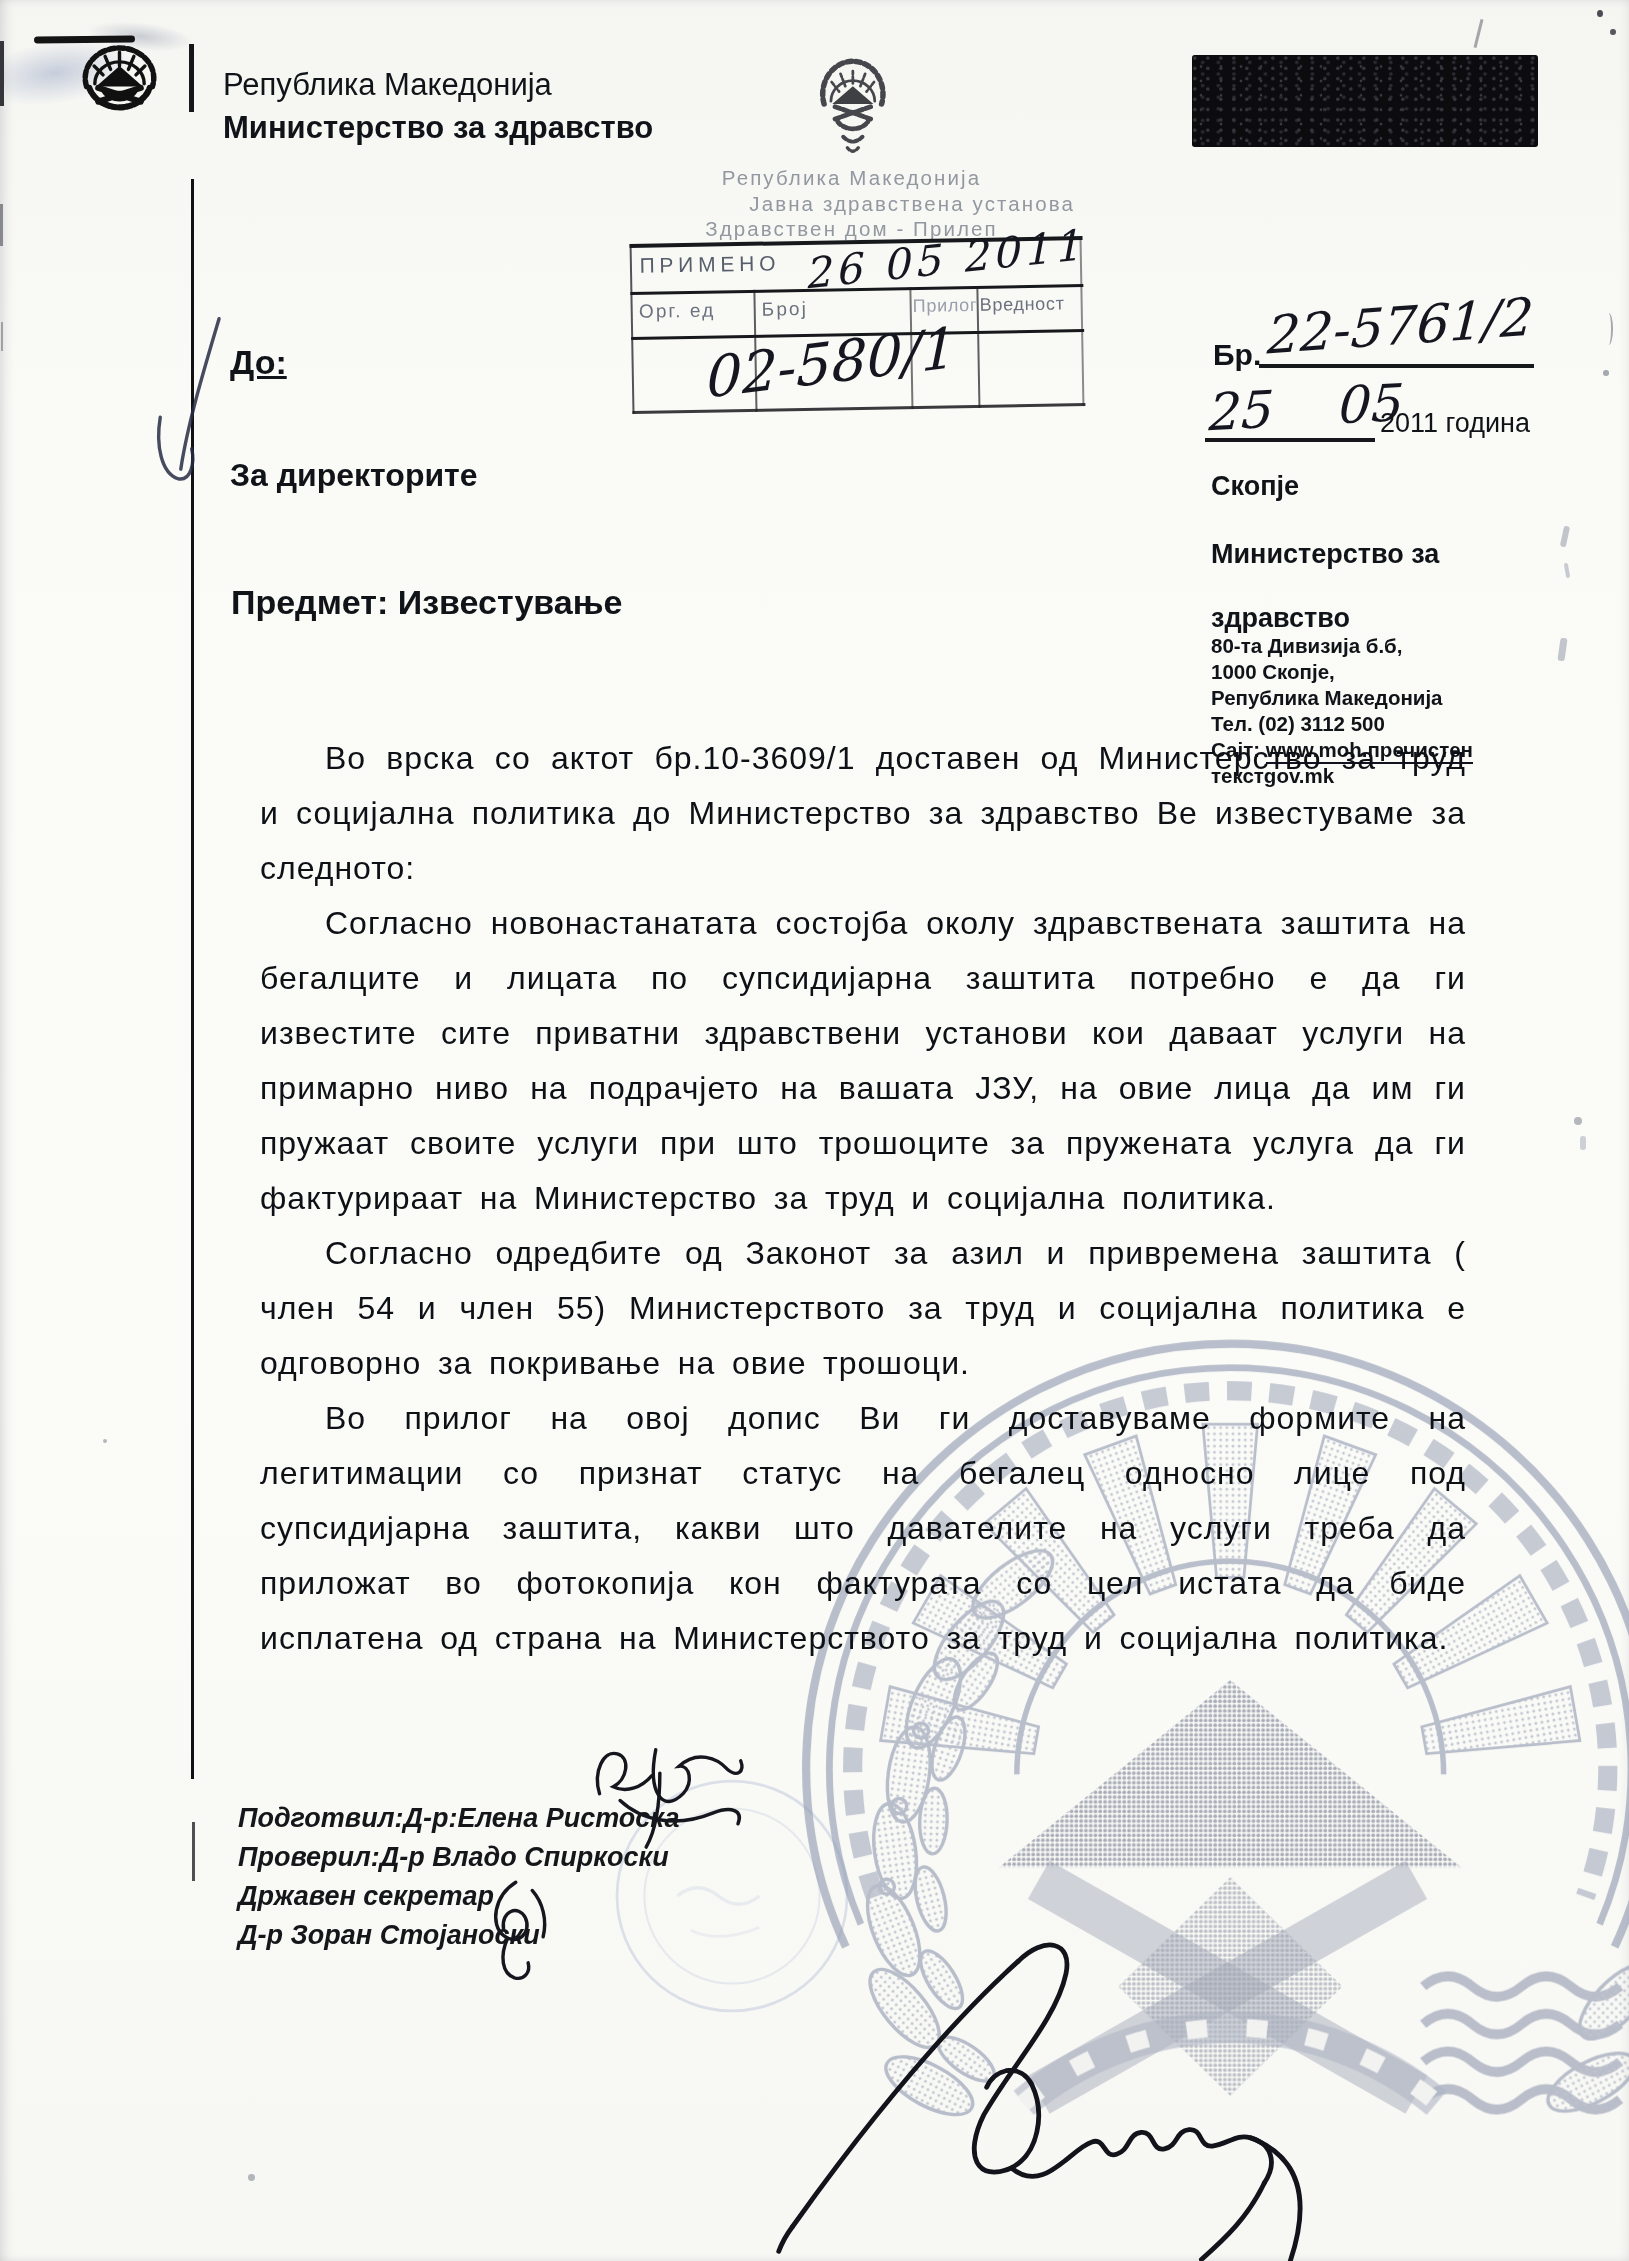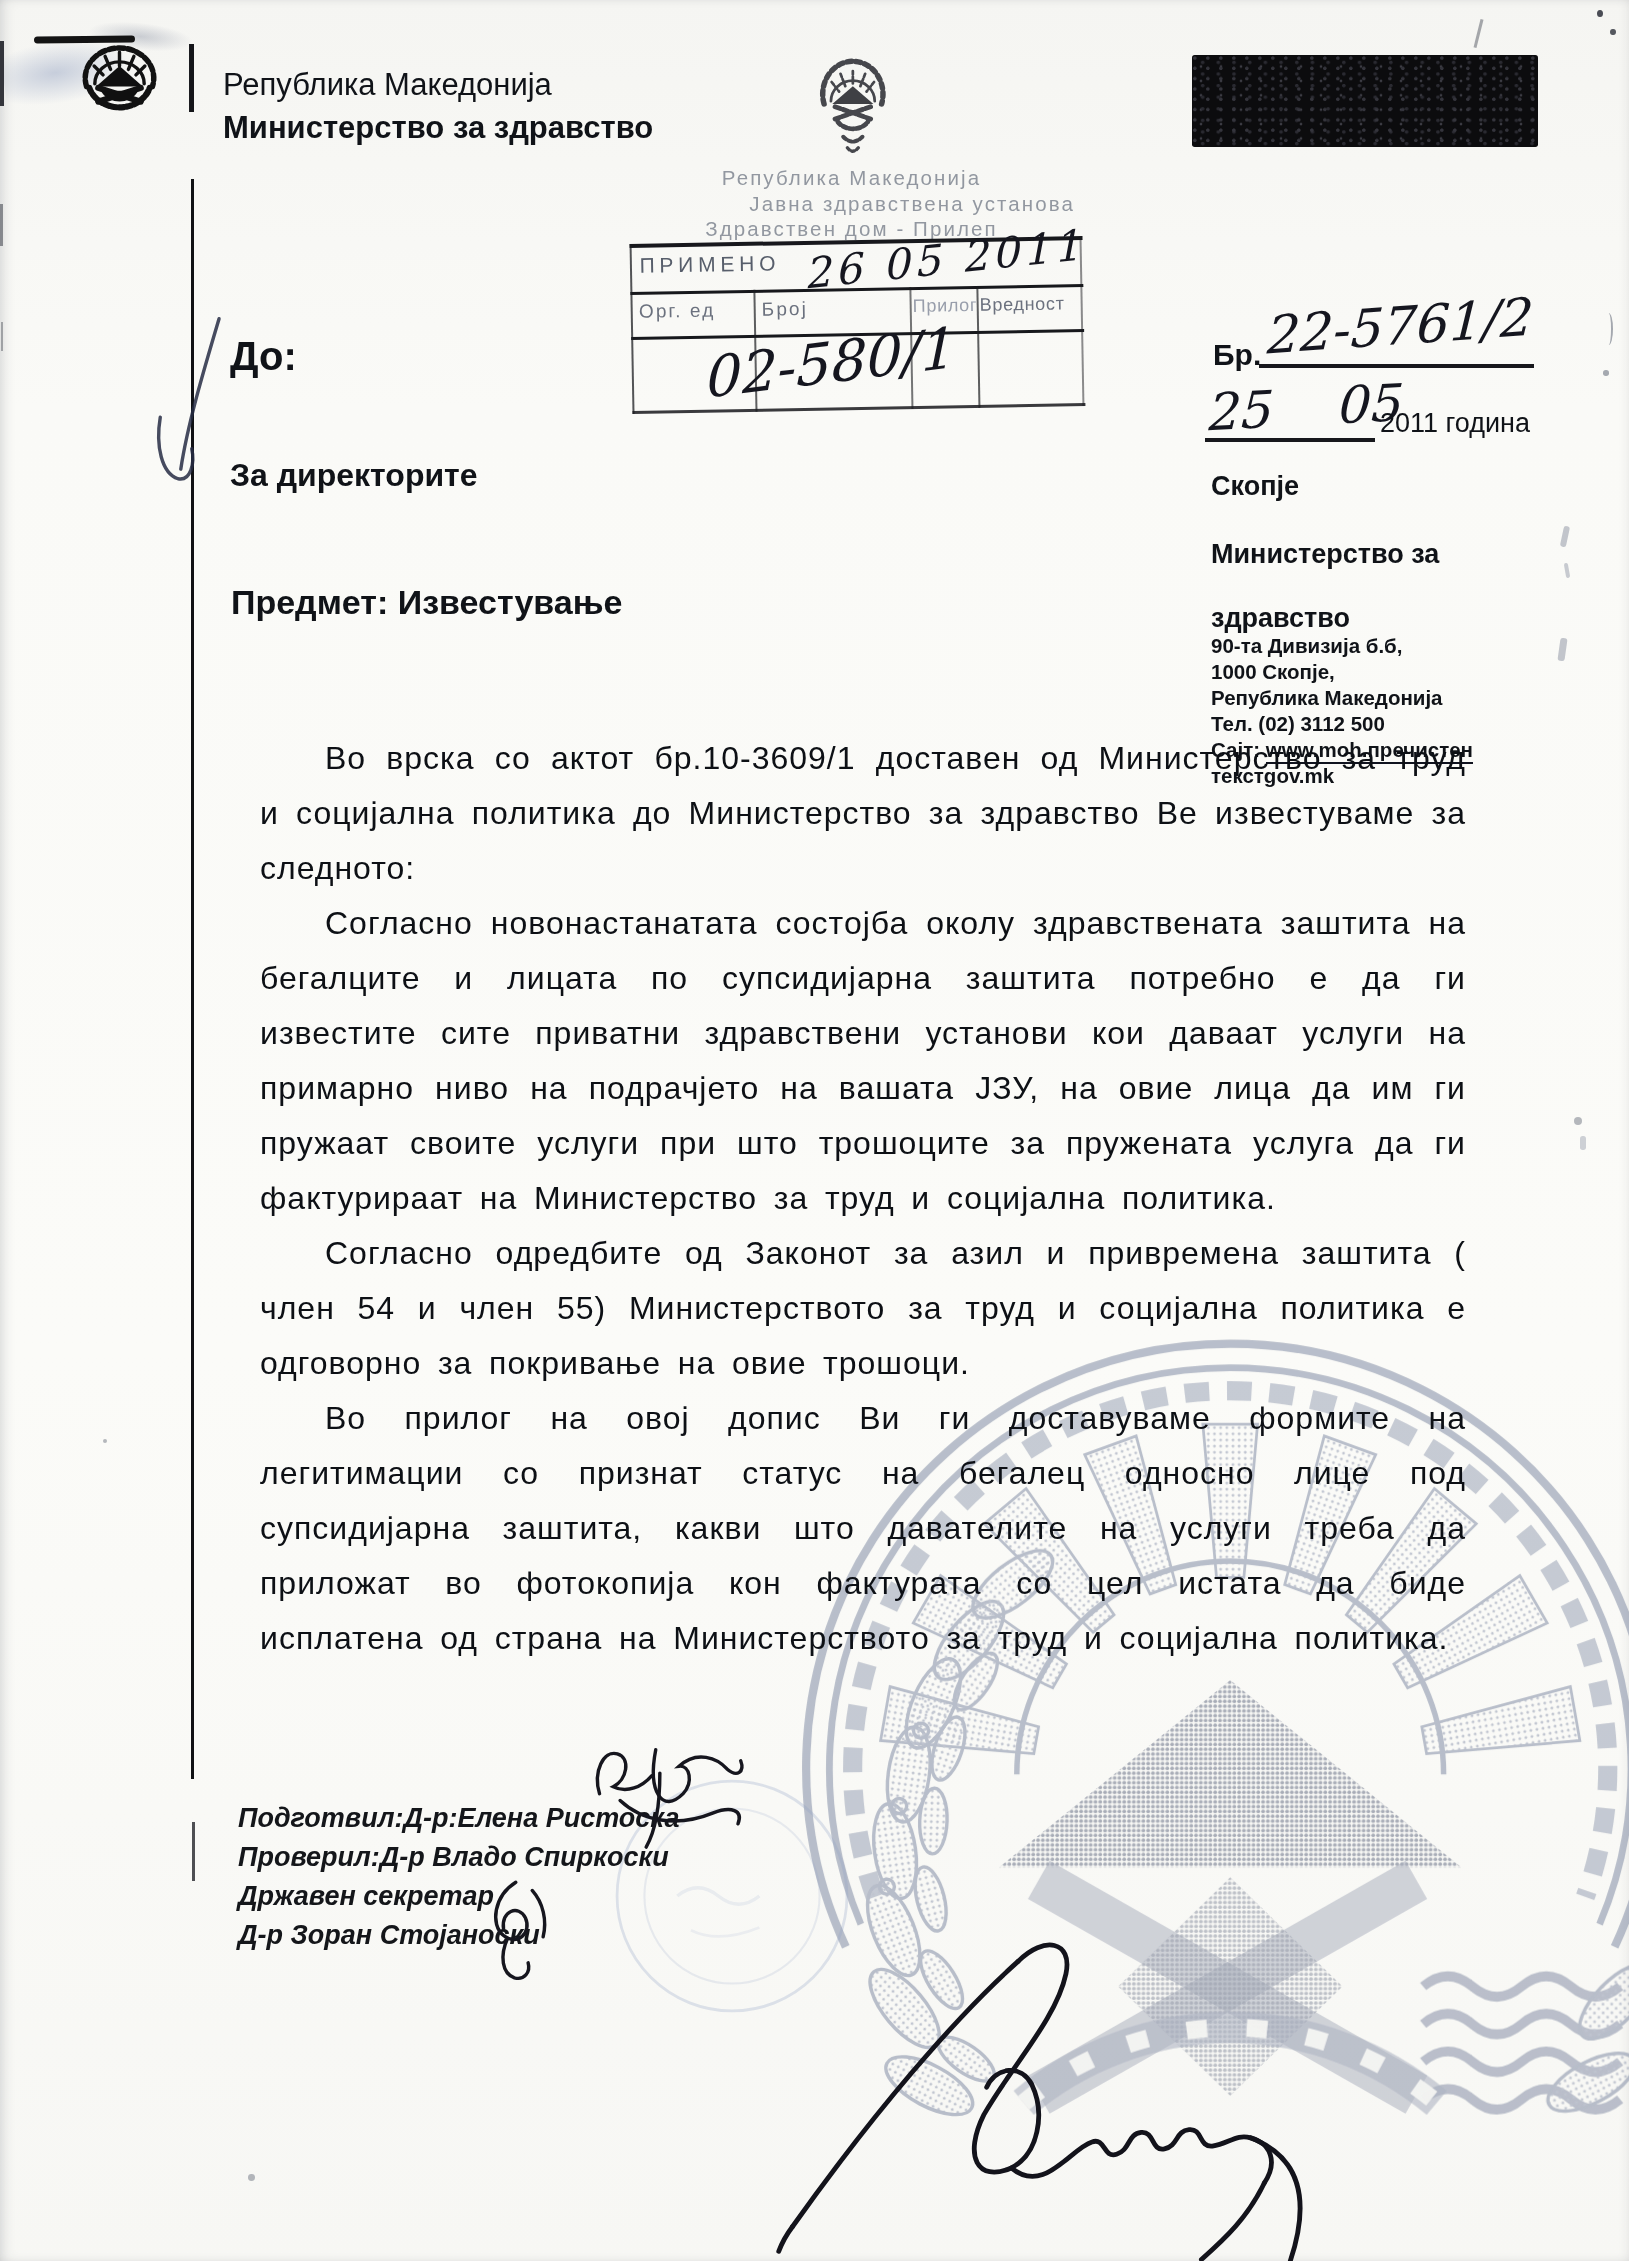--- a/index.html
+++ b/index.html
@@ -97,41 +97,41 @@
     <div class="abs" style="left:349px;top:57px;font-size:18px;letter-spacing:0.7px;color:#6b717e;">Вредност</div>
     <div class="abs hand" style="left:177px;top:-4.1px;font-size:42px;letter-spacing:4.1px;transform:rotate(-5deg) skewX(-6deg);">26 05 2011</div>
   </div>
 
   <div class="abs hand" style="left:706px;top:330px;font-size:56px;transform:rotate(-7deg) skewX(-8deg);">02-580/1</div>
 
   <div class="abs" style="left:190px;top:44px;width:4.1px;height:68px;background:#141519;"></div>
   <div class="abs" style="left:191px;top:179px;width:3.4px;height:1600px;background:#101114;"></div>
   <div class="abs" style="left:192px;top:1822px;width:2.7px;height:59px;background:#23242a;opacity:.8;"></div>
 
-  <div class="abs b" style="left:230px;top:334px;font-size:40px;">До:</div>
+  <div class="abs b" style="left:230px;top:343px;font-size:34px;text-decoration:underline;">До:</div>
   <div class="abs b" style="left:230px;top:457px;font-size:32px;">За директорите</div>
 
   <svg class="abs" style="left:152px;top:316px;" width="89" height="186" viewBox="0 0 130 272">
     <g stroke="#272d45" fill="none" stroke-width="5" stroke-linecap="round" opacity=".85">
       <path d="M 98,4 C 76,78 52,158 42,224"></path>
       <path d="M 12,148 C 5,190 14,230 38,238 C 56,242 63,216 58,194"></path>
     </g>
   </svg>
 
   <div class="abs" style="left:1213px;top:338px;font-size:30px;font-weight:600;">Бр.</div>
   <div class="abs hand" style="left:1267px;top:296px;font-size:52px;transform:rotate(-4deg) skewX(-7deg);">22-5761/2</div>
   <div class="abs hline" style="left:1259px;top:364px;width:275px;height:4.1px;"></div>
   <div class="abs hand" style="left:1209px;top:378px;font-size:51px;word-spacing:49px;transform:rotate(-3deg) skewX(-6deg);">25 05</div>
   <div class="abs hline" style="left:1205px;top:438px;width:170px;height:4.1px;"></div>
   <div class="abs" style="left:1380px;top:408px;font-size:27px;font-weight:400;">2011 година</div>
   <div class="abs" style="left:1211px;top:471px;font-size:27px;font-weight:600;">Скопје</div>
 
   <div class="abs" style="left:1211px;top:539px;font-size:27px;font-weight:600;">Министерство за</div>
   <div class="abs" style="left:1211px;top:575px;font-size:27px;font-weight:600;margin-top:28px;">здравство</div>
-  <div class="abs b" style="left:1211px;top:634px;font-size:20.5px;">90-та Дивизија б.б,</div>
+  <div class="abs b" style="left:1211px;top:634px;font-size:20.5px;">80-та Дивизија б.б,</div>
   <div class="abs b" style="left:1211px;top:660px;font-size:20.5px;">1000 Скопје,</div>
   <div class="abs b" style="left:1211px;top:686px;font-size:20.5px;">Република Македонија</div>
   <div class="abs b" style="left:1211px;top:712px;font-size:20.5px;">Тел. (02) 3112 500</div>
   <div class="abs b" style="left:1211px;top:738px;font-size:20.5px;">
     <span>Сајт:</span>
     <span class="ul">www.moh.пречистен</span>
   </div>
   <div class="abs b" style="left:1211px;top:764px;font-size:20.5px;">текстgov.mk</div>
 
   <div class="abs b" style="left:231px;top:583px;font-size:34px;">Предмет: Известување</div>

